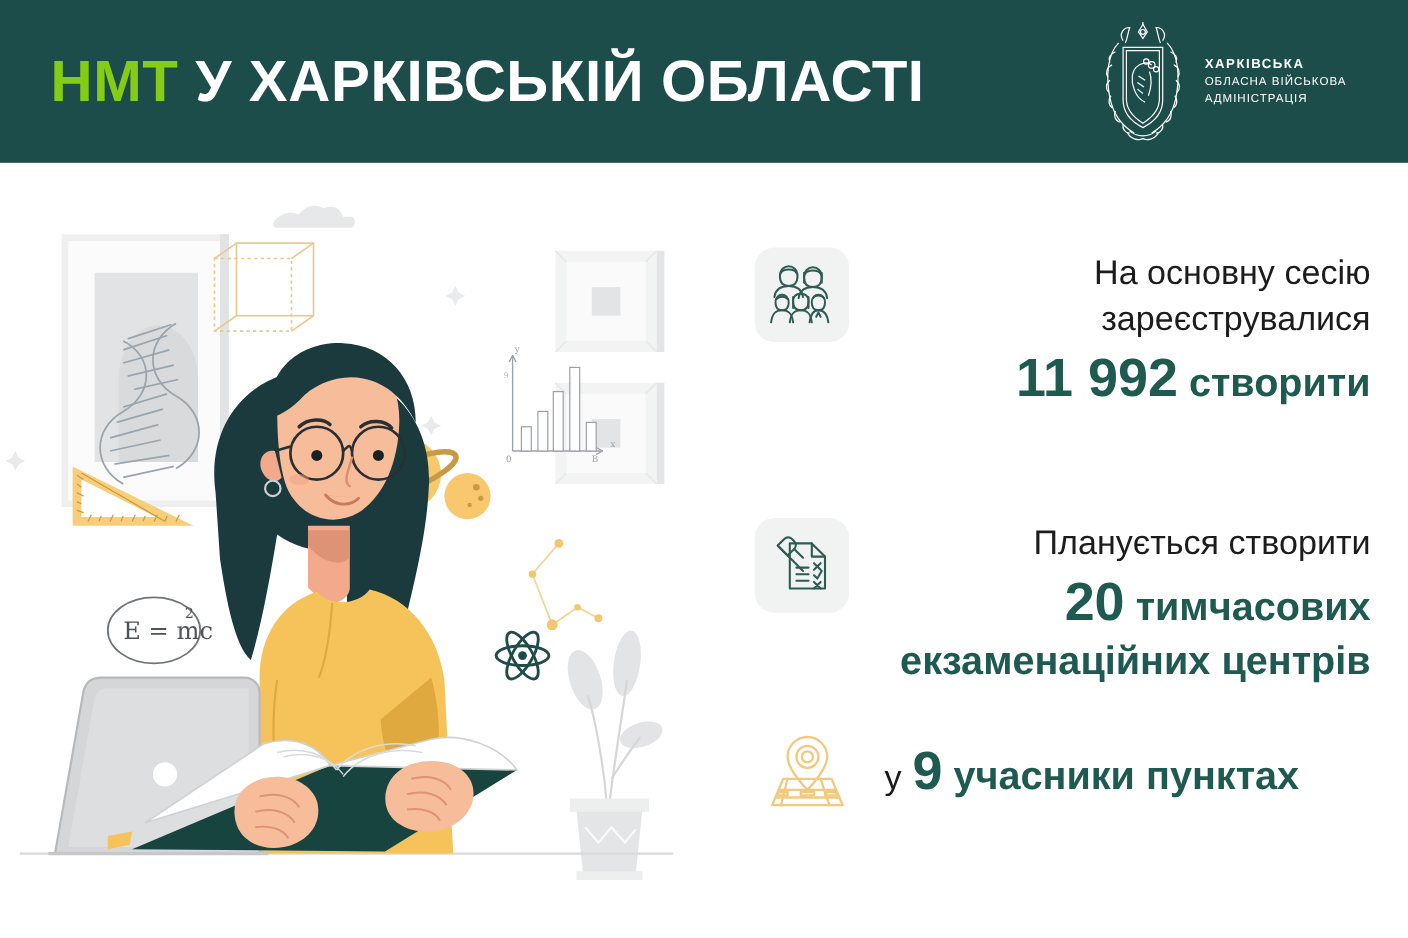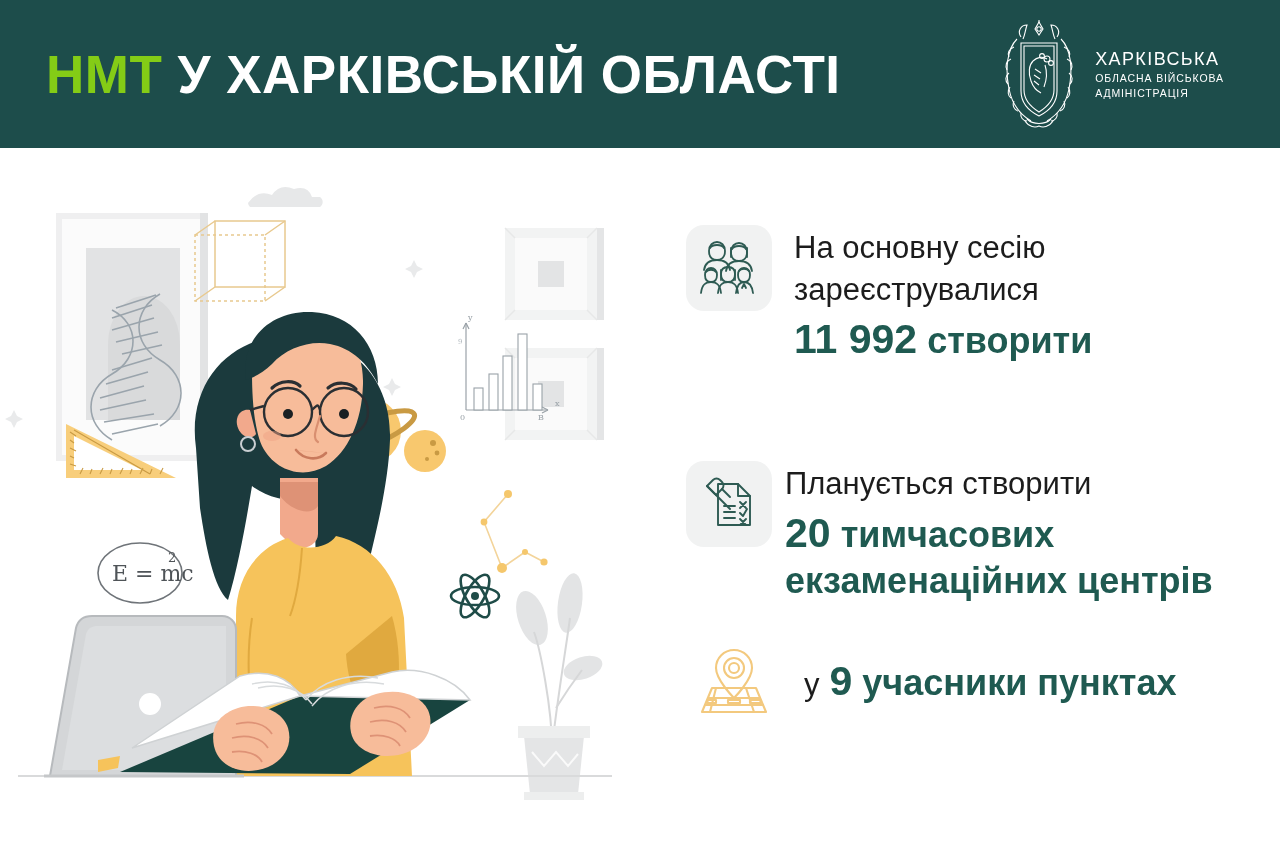--- a/index.html
+++ b/index.html
@@ -20,47 +20,47 @@
   }
   .header-title {
     margin-left: 46px;
     font-size: 53px; font-weight: bold; letter-spacing: 0.5px;
     color: #FFFFFF; white-space: nowrap; line-height: 1;
   }
   .header-title .accent { color: #84cc16; }
   .brand { display: flex; align-items: center; margin-right: 56px; gap: 14px; }
   .crest { width: 84px; height: 110px; flex: none; }
   .brand-text { color: #FFFFFF; line-height: 1.25; }
-  .brand-main { font-size: 18px; font-weight: normal; letter-spacing: 1.4px; }
+  .brand-main { font-size: 12px; font-weight: bold; letter-spacing: 1.4px; }
   .brand-sub  { font-size: 10.5px; letter-spacing: 0.9px; margin-top: 2px; }
 
   
   .illustration { position: absolute; left: 0; top: 148px; width: 660px; height: 705px; }
   .illustration svg { display: block; width: 100%; height: 100%; }
 
   
   .facts { position: absolute; left: 686px; top: 225px; width: 560px; }
-  .fact { display: flex; align-items: flex-start; gap: 22px; }
+  .fact { display: flex; align-items: flex-start; gap: 22px; text-align: right; }
   .fact + .fact { margin-top: 0; }
   .fact-1 { margin-bottom: 96px; }
   .fact-2 { margin-bottom: 34px; gap: 13px; }
   .fact-3 { align-items: center; }
 
   .icon-box {
     width: 86px; height: 86px; flex: none;
     background: #F1F2F2; border-radius: 18px;
     display: flex; align-items: center; justify-content: center;
   }
   .icon-box.plain { background: transparent; width: 96px; height: 86px; }
   .icon-box svg { display: block; }
 
   .fact-text { padding-top: 2px; }
   .lead { font-size: 31px; color: #1C1C1C; line-height: 1.34; font-weight: normal; }
   .big  { font-size: 36px; color: #1F5A51; font-weight: bold; line-height: 1.24; margin-top: 4px; }
-  .big .num { font-size: 41px; margin-top: 12px; }
+  .big .num { font-size: 49px; margin-top: 12px; }
   .fact-3 .big { margin-top: 0; }
   .fact-3 .pre { font-size: 31px; color: #1C1C1C; font-weight: normal; }
 </style>
 </head>
 <body>
 
 <div class="page">
 
   <div class="header">
 

